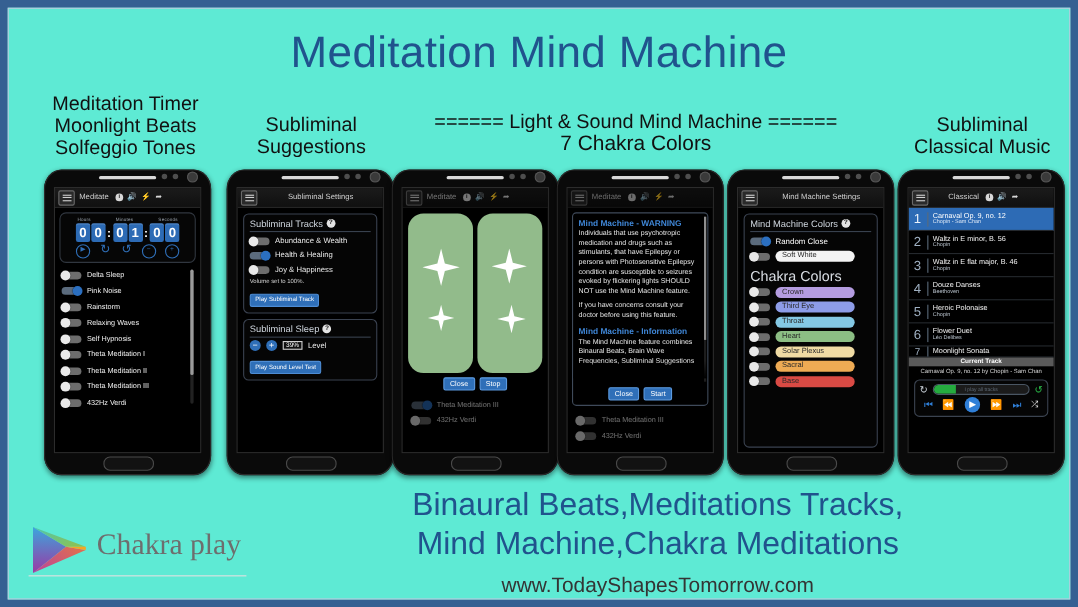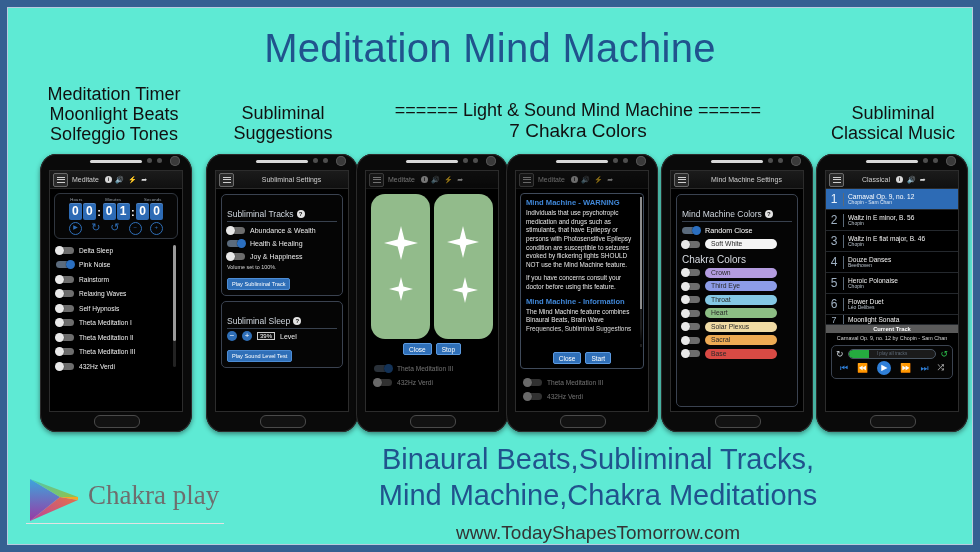--- a/index.html
+++ b/index.html
@@ -124,21 +124,21 @@
   .sw.on i{left:auto;right:-1px;background:#2b6fc0;}
   .trow .nm{color:#f0f0f0;font-size:6.6px;white-space:nowrap;}
   .vscroll{
     position:absolute;right:2px;top:2px;width:3px;height:122px;background:#222;border-radius:2px;
   }
   .vscroll i{position:absolute;left:0;top:0;width:3px;height:96px;background:#9a9a9a;border-radius:2px;}
 
   
   .card{
     margin:5px 5px;border:1px solid #3a4250;border-radius:5px;background:#050505;
-    padding:14px 5px 5px 5px;box-sizing:border-box;
+    padding:3px 5px 5px 5px;box-sizing:border-box;
   }
   .card h4{
     margin:0 0 2px 0;font-weight:normal;color:#cfd6de;font-size:8.5px;
     display:flex;align-items:center;gap:3px;
     border-bottom:1px solid #38414e;padding-bottom:2px;
   }
   .qm{
     width:8px;height:8px;border-radius:50%;background:#e3e3e3;color:#111;
     font-size:6px;font-weight:bold;text-align:center;line-height:8px;flex:none;
   }
@@ -189,21 +189,21 @@
     background:linear-gradient(rgba(0,0,0,0),rgba(0,0,0,1));
   }
   .dlgbtns{position:absolute;left:0;right:0;bottom:4px;display:flex;justify-content:center;gap:4px;}
 
   
   .crow{display:flex;align-items:center;gap:5px;height:13.5px;}
   .pill{
     border-radius:7px;padding:0 8px 0 6px;font-size:6.8px;color:#2a2a2a;
     line-height:10px;height:10px;min-width:72px;box-sizing:border-box;
   }
-  .sectlabel{color:#d9dde3;font-size:10px;margin:3px 0 1px 0;}
+  .sectlabel{color:#d9dde3;font-size:13px;margin:3px 0 1px 0;}
   .rnd{color:#ffffff;font-size:7.2px;}
 
   
   .tr{
     display:flex;align-items:center;gap:4px;height:21px;
     border-bottom:1px solid #24282d;padding:0 3px;box-sizing:border-box;
   }
   .tr.sel{background:#2d6bb5;}
   .tr .num{color:#9fb0c2;font-size:12px;width:10px;text-align:center;flex:none;}
   .tr.sel .num{color:#eaf2fb;}
@@ -771,19 +771,19 @@
       <polygon points="4,3 34,21 4,45" fill="url(#gleft)"></polygon>
       <polygon points="4,3 34,21 52,21" fill="url(#gtop)" opacity="0.92"></polygon>
       <polygon points="4,45 34,21 52,24" fill="url(#gbot)" opacity="0.92"></polygon>
       <polygon points="34,21 52,21 52,24" fill="#f6a623"></polygon>
     </svg>
     <div class="gplay-text">Chakra play</div>
     <div class="gline"></div>
   </div>
 
   <div class="tag">
-    <div>Binaural Beats,Subliminal Tracks,</div>
+    <div>Binaural Beats,Meditations Tracks,</div>
     <div>Mind Machine,Chakra Meditations</div>
   </div>
   <div class="site">www.TodayShapesTomorrow.com</div>
 
  </div>
 </div>
 
 </body></html>

